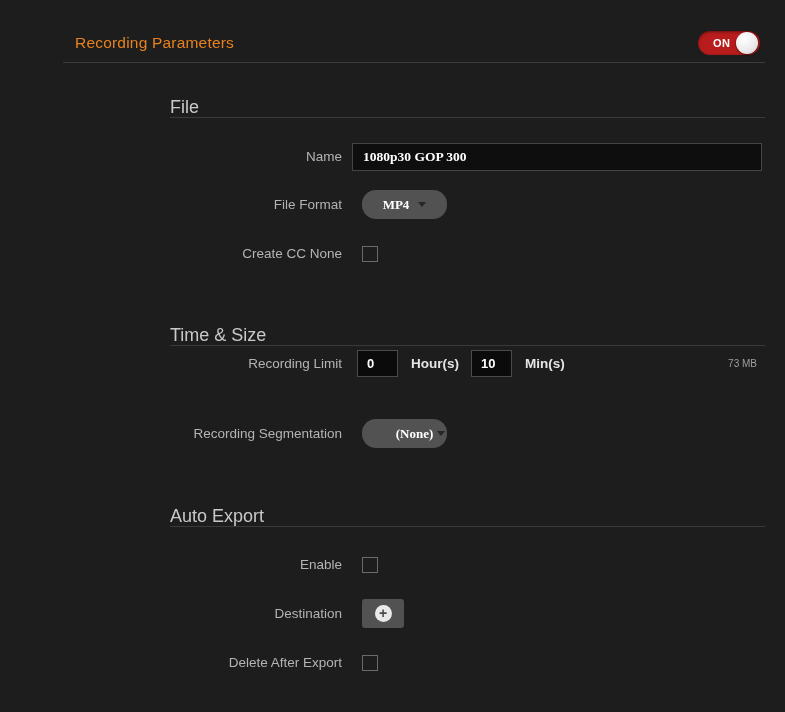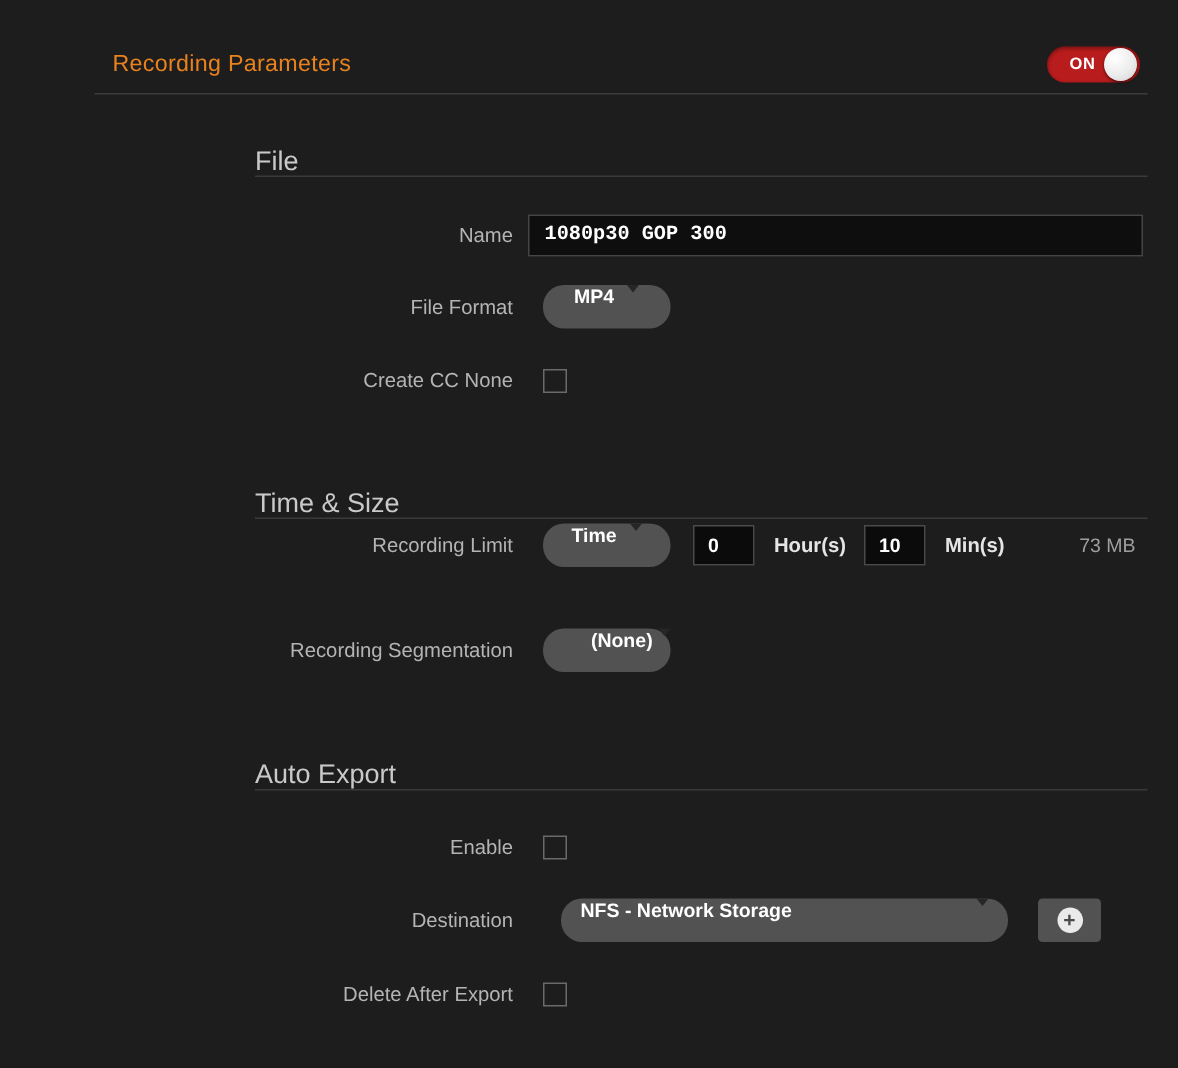--- a/index.html
+++ b/index.html
@@ -44,29 +44,29 @@
     display: flex; align-items: center;
   }
   .row-label {
     width: 279px; flex: none; text-align: right;
     color: #b4b4b4; font-size: 13.5px; white-space: nowrap;
   }
   .text-input {
     margin-left: 10px; margin-right: 3px; flex: 1;
     height: 28px; background: #0e0e0e;
     border: 1px solid #454545; color: #ffffff;
-    font-family: Liberation Mono, monospace;
+    font-family: Liberation Serif, serif;
     font-size: 13.5px; font-weight: bold; padding: 0 10px;
     outline: none;
   }
   .dd {
     background: #525252; border-radius: 14px; color: #ffffff;
     font-size: 13px; font-weight: bold; height: 29px;
-    display: flex; align-items: flex-start; justify-content: center;
-    cursor: pointer; flex: none;
+    display: flex; align-items: center; justify-content: center;
+    cursor: pointer; flex: none; font-family: Liberation Serif, serif;
   }
   .dd-arrow {
     width: 0; height: 0; flex: none;
     border-left: 4.5px solid transparent;
     border-right: 4.5px solid transparent;
     border-top: 5.5px solid #262626;
   }
   .dd-small { margin-left: 20px; width: 85px; gap: 9px; }
   .dd-none  { margin-left: 20px; width: 85px; gap: 4px; padding-left: 32px; }
   .dd-wide  { margin-left: 20px; width: 298px; justify-content: space-between; padding: 0 13px; }
@@ -76,21 +76,21 @@
   }
   .num-input {
     width: 41px; height: 27px; flex: none;
     background: #0b0b0b; border: 1px solid #4a4a4a;
     color: #ffffff; font-family: "Liberation Sans", sans-serif;
     font-size: 13px; font-weight: bold; padding: 0 0 0 9px; outline: none;
   }
   .num-input.hours { margin-left: 15px; }
   .num-input.mins  { margin-left: 12px; }
   .unit-label { margin-left: 13px; color: #e5e5e5; font-size: 13.5px; font-weight: bold; flex: none; }
-  .size-estimate { margin-left: auto; margin-right: 8px; color: #9e9e9e; font-size: 13px; flex: none; }
+  .size-estimate { margin-left: auto; margin-right: 8px; color: #9e9e9e; font-size: 10px; flex: none; }
   .add-btn {
     margin-left: 8px; width: 42px; height: 29px; flex: none;
     background: #525252; border-radius: 3px; border: none;
     display: flex; align-items: center; justify-content: center; cursor: pointer;
   }
   .plus-circle {
     width: 17px; height: 17px; border-radius: 50%;
     background: #eaeaea; color: #4a4a4a;
     font-size: 14px; font-weight: bold; line-height: 16px; text-align: center;
   }
@@ -133,24 +133,20 @@
 <div class="row" id="row-cc">
   <span class="row-label">Create CC None</span>
   <div class="checkbox"></div>
 </div>
 
 <div class="section-title" style="top:325px">Time &amp; Size</div>
 <div class="section-divider" style="top:345px"></div>
 
 <div class="row" id="row-limit">
   <span class="row-label">Recording Limit</span>
-  <div class="dd dd-small">
-    <span>Time</span>
-    <span class="dd-arrow"></span>
-  </div>
   <input class="num-input hours" type="text" value="0" style="">
   <span class="unit-label">Hour(s)</span>
   <input class="num-input mins" type="text" value="10" style="">
   <span class="unit-label">Min(s)</span>
   <span class="size-estimate">73 MB</span>
 </div>
 
 <div class="row" id="row-seg">
   <span class="row-label">Recording Segmentation</span>
   <div class="dd dd-none">
@@ -162,24 +158,20 @@
 <div class="section-title" style="top:506px">Auto Export</div>
 <div class="section-divider" style="top:526px"></div>
 
 <div class="row" id="row-enable">
   <span class="row-label">Enable</span>
   <div class="checkbox"></div>
 </div>
 
 <div class="row" id="row-dest">
   <span class="row-label">Destination</span>
-  <div class="dd dd-wide">
-    <span>NFS - Network Storage</span>
-    <span class="dd-arrow"></span>
-  </div>
   <button class="add-btn">
     <span class="plus-circle">+</span>
   </button>
 </div>
 
 <div class="row" id="row-delete">
   <span class="row-label">Delete After Export</span>
   <div class="checkbox"></div>
 </div>
 

